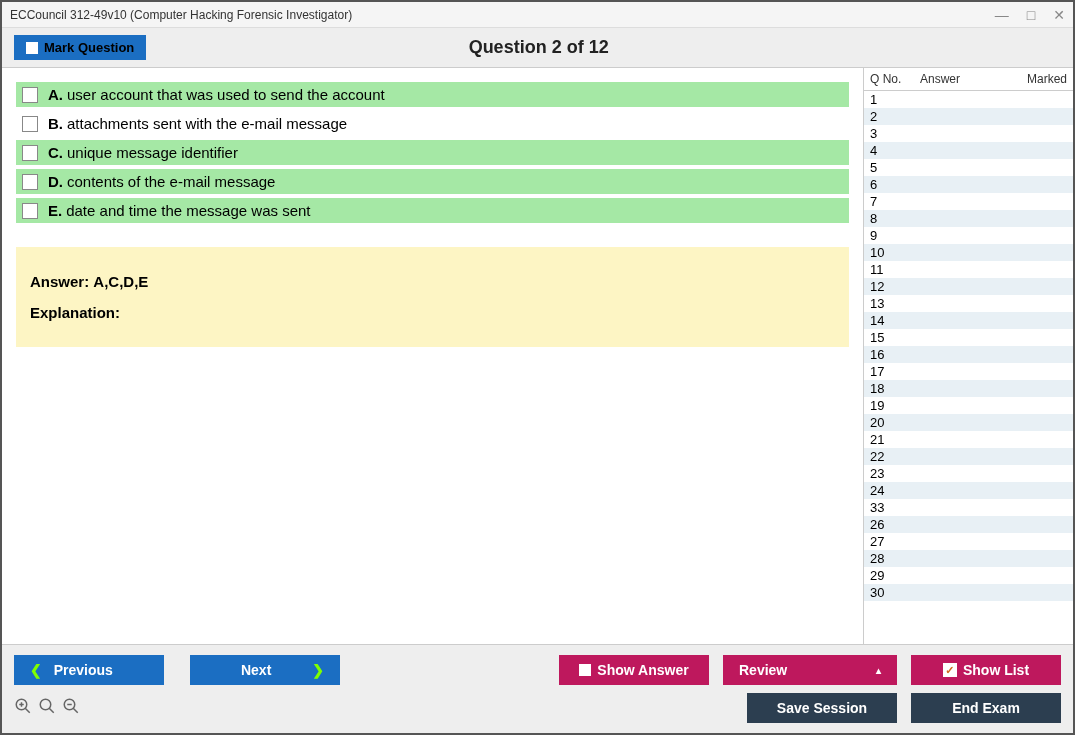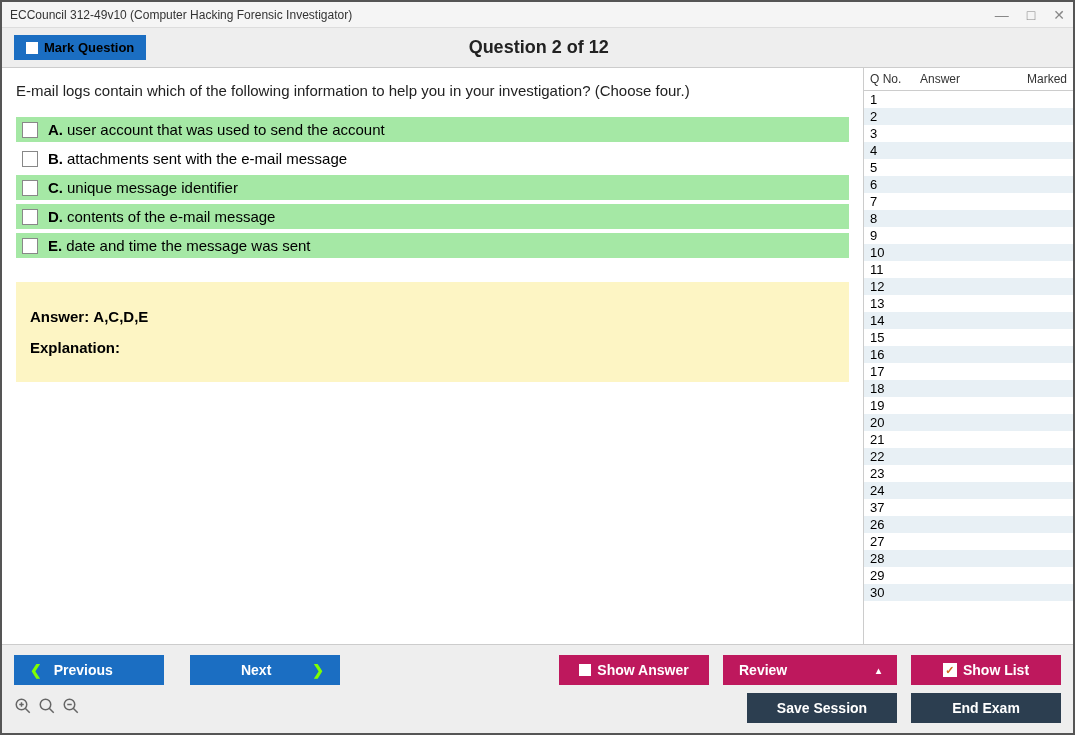--- a/index.html
+++ b/index.html
@@ -67,21 +67,20 @@
   <div class="header-bar">
     <button class="mark-btn">
       <span class="box"></span>
       <span>Mark Question</span>
     </button>
     <div class="question-title">Question 2 of 12</div>
   </div>
 
   <div class="main-area">
     <div class="content-area">
-      <div class="question-text">E-mail logs contain which of the following information to help you in your investigation? (Choose four.)</div>
       <div id="options">
           <div class="option correct">
             <span class="chk"></span>
             <span class="lbl">A.</span>
             <span> user account that was used to send the account</span>
           </div>
           <div class="option">
             <span class="chk"></span>
             <span class="lbl">B.</span>
             <span> attachments sent with the e-mail message</span>
@@ -133,21 +132,21 @@
           <div class="side-row">15</div>
           <div class="side-row stripe">16</div>
           <div class="side-row">17</div>
           <div class="side-row stripe">18</div>
           <div class="side-row">19</div>
           <div class="side-row stripe">20</div>
           <div class="side-row">21</div>
           <div class="side-row stripe">22</div>
           <div class="side-row">23</div>
           <div class="side-row stripe">24</div>
-          <div class="side-row">37</div>
+          <div class="side-row">33</div>
           <div class="side-row stripe">26</div>
           <div class="side-row">27</div>
           <div class="side-row stripe">28</div>
           <div class="side-row">29</div>
           <div class="side-row stripe">30</div>
         </div>
     </div>
   </div>
 
   <div class="bottom-bar">

